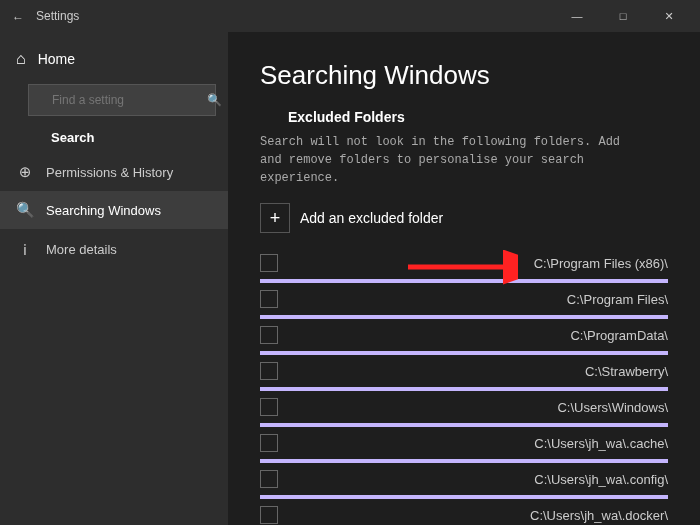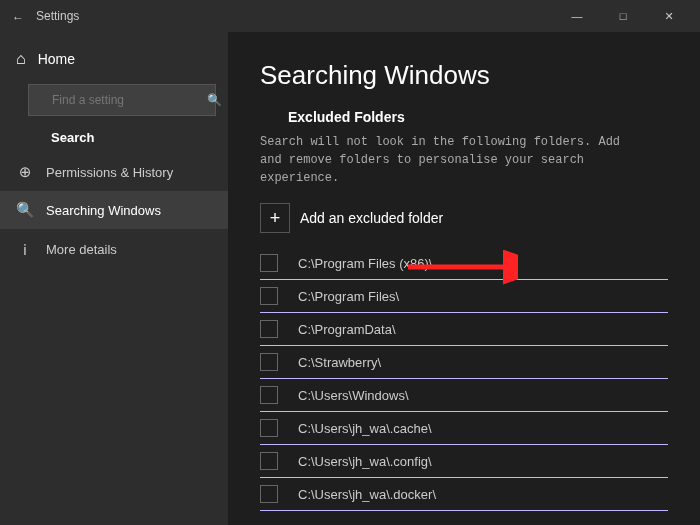--- a/index.html
+++ b/index.html
@@ -194,26 +194,27 @@
 
     
     .folder-list {
       display: flex;
       flex-direction: column;
       gap: 0;
     }
     .folder-item {
       display: flex;
       align-items: center;
-      gap: 20px;
+      gap: 12px;
       padding: 7px 0;
       font-size: 13px;
       color: #cccccc;
       cursor: pointer;
-      border-bottom: 1px solid #c4b5fd;
+      border-bottom: 4px solid #c4b5fd;
+      justify-content: space-between;
     }
     .folder-checkbox {
       width: 18px;
       height: 18px;
       border: 1px solid #666;
       background: transparent;
       flex-shrink: 0;
       display: flex;
       align-items: center;
       justify-content: center;

